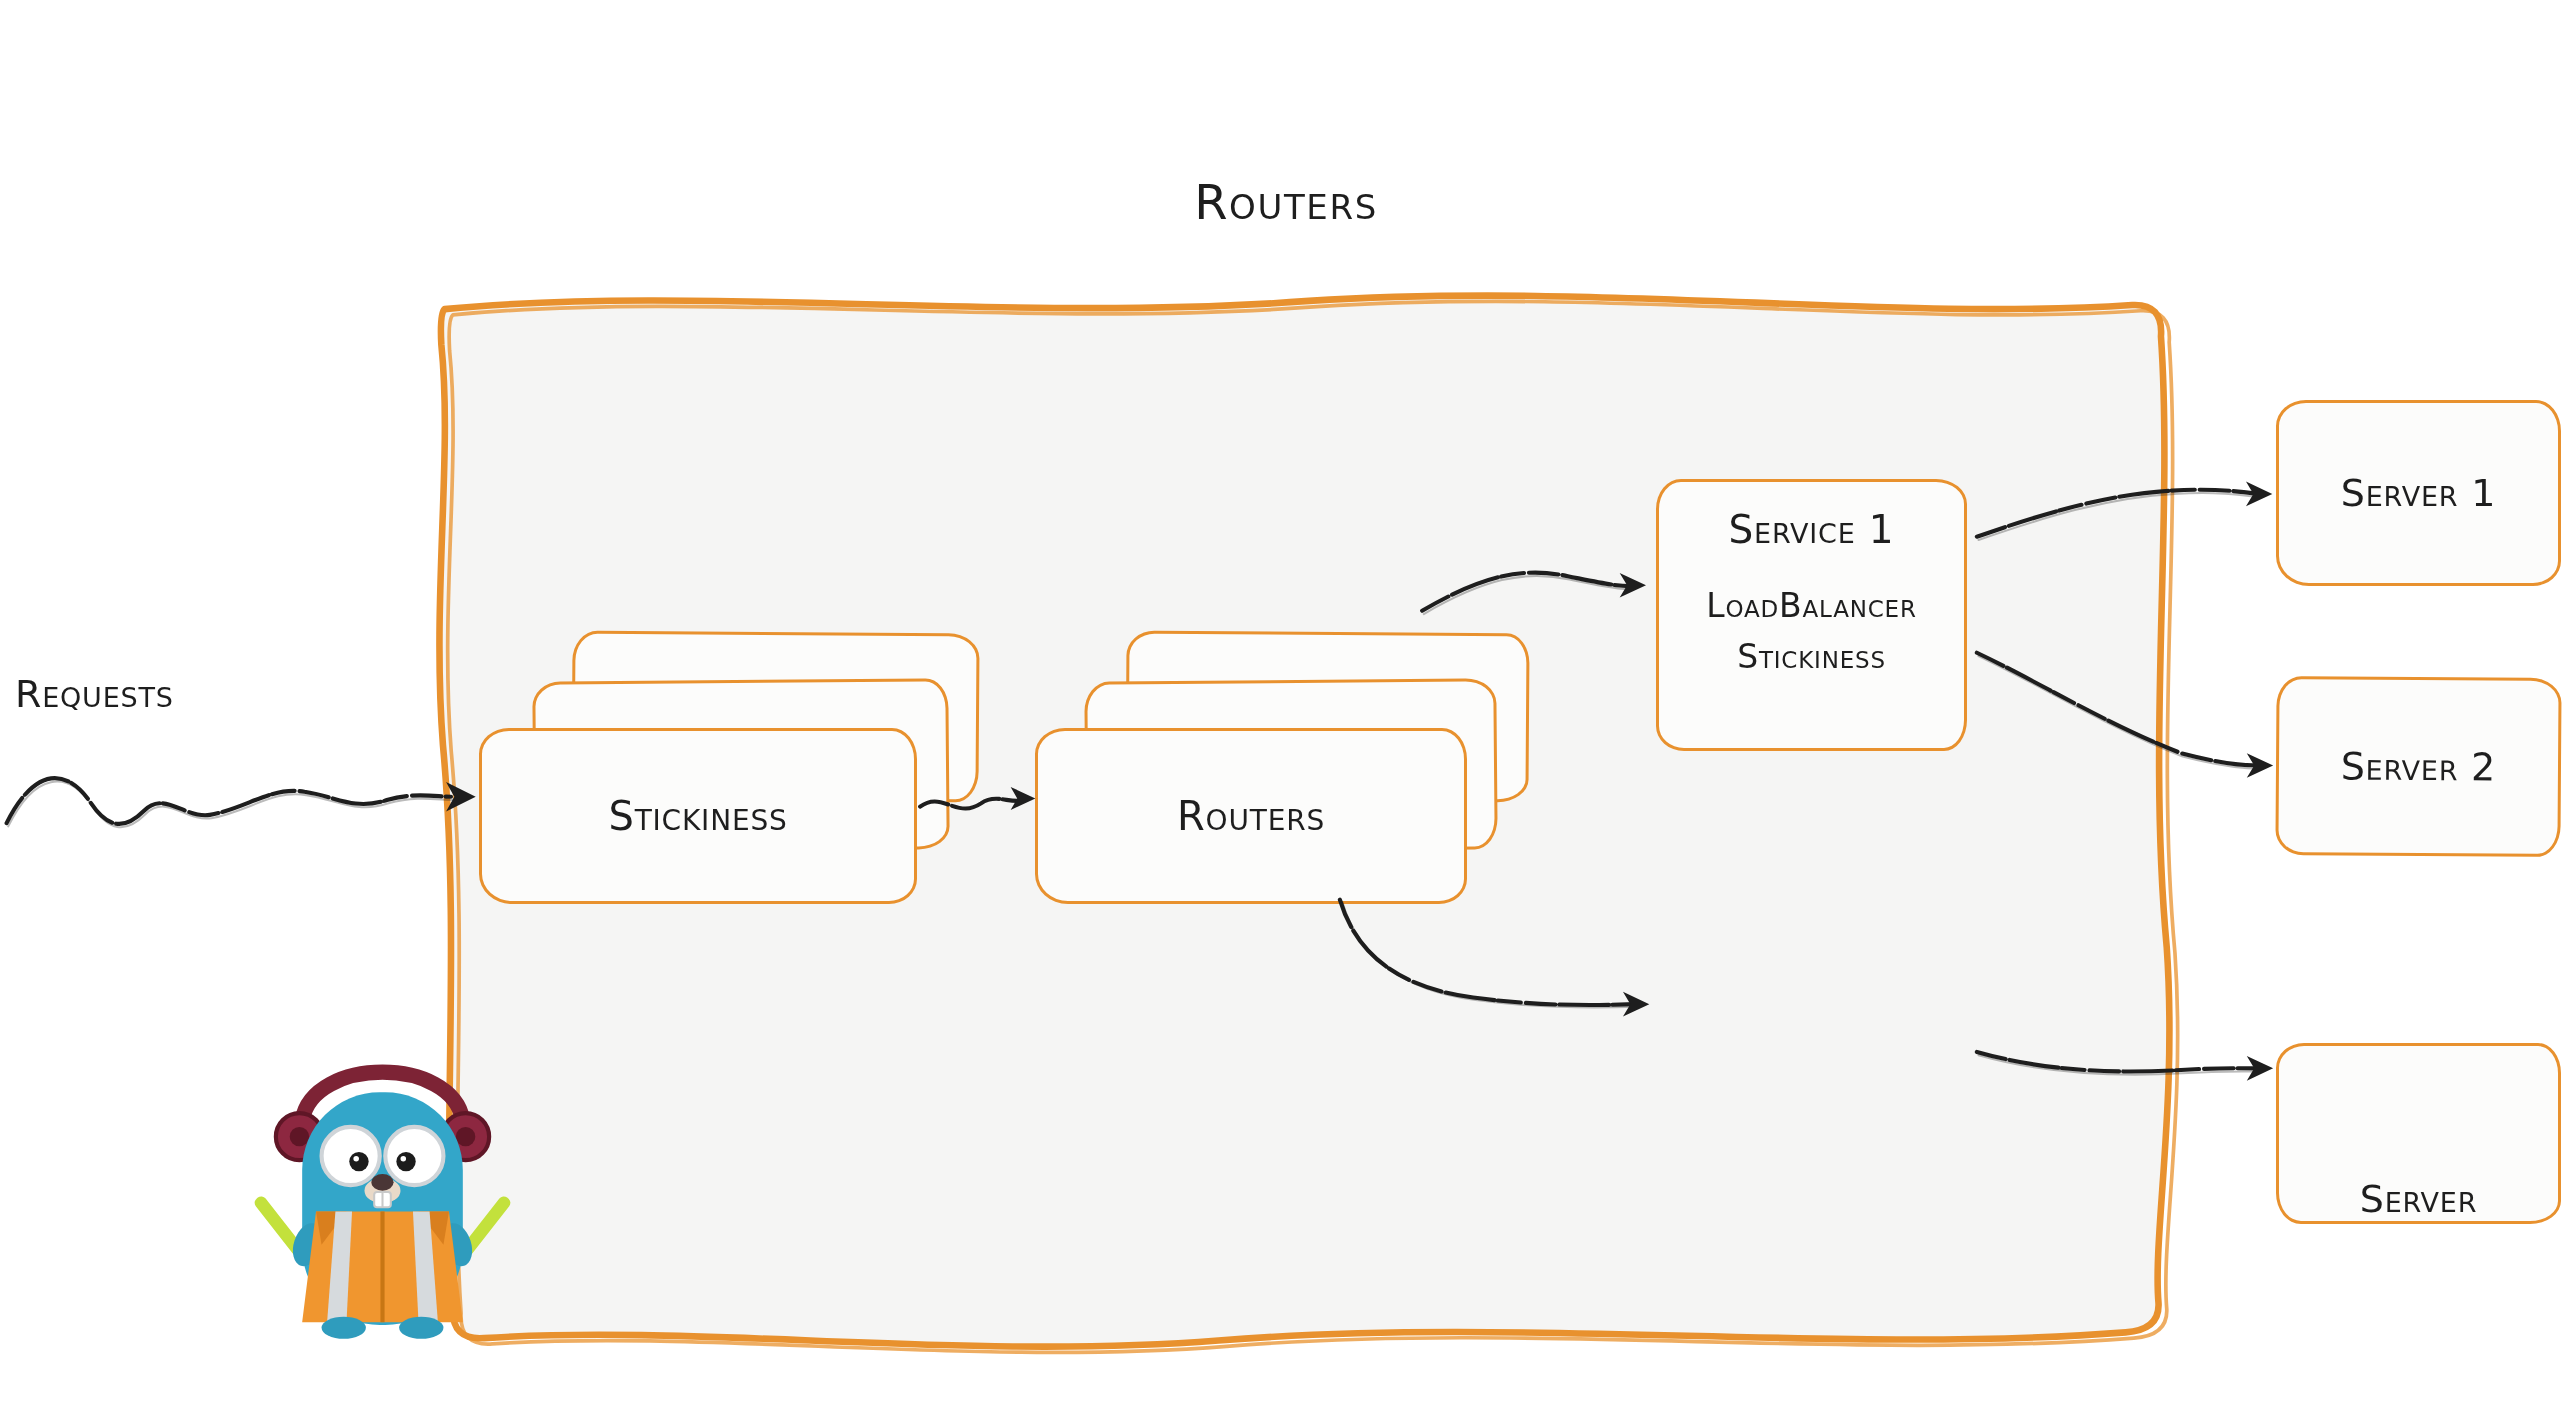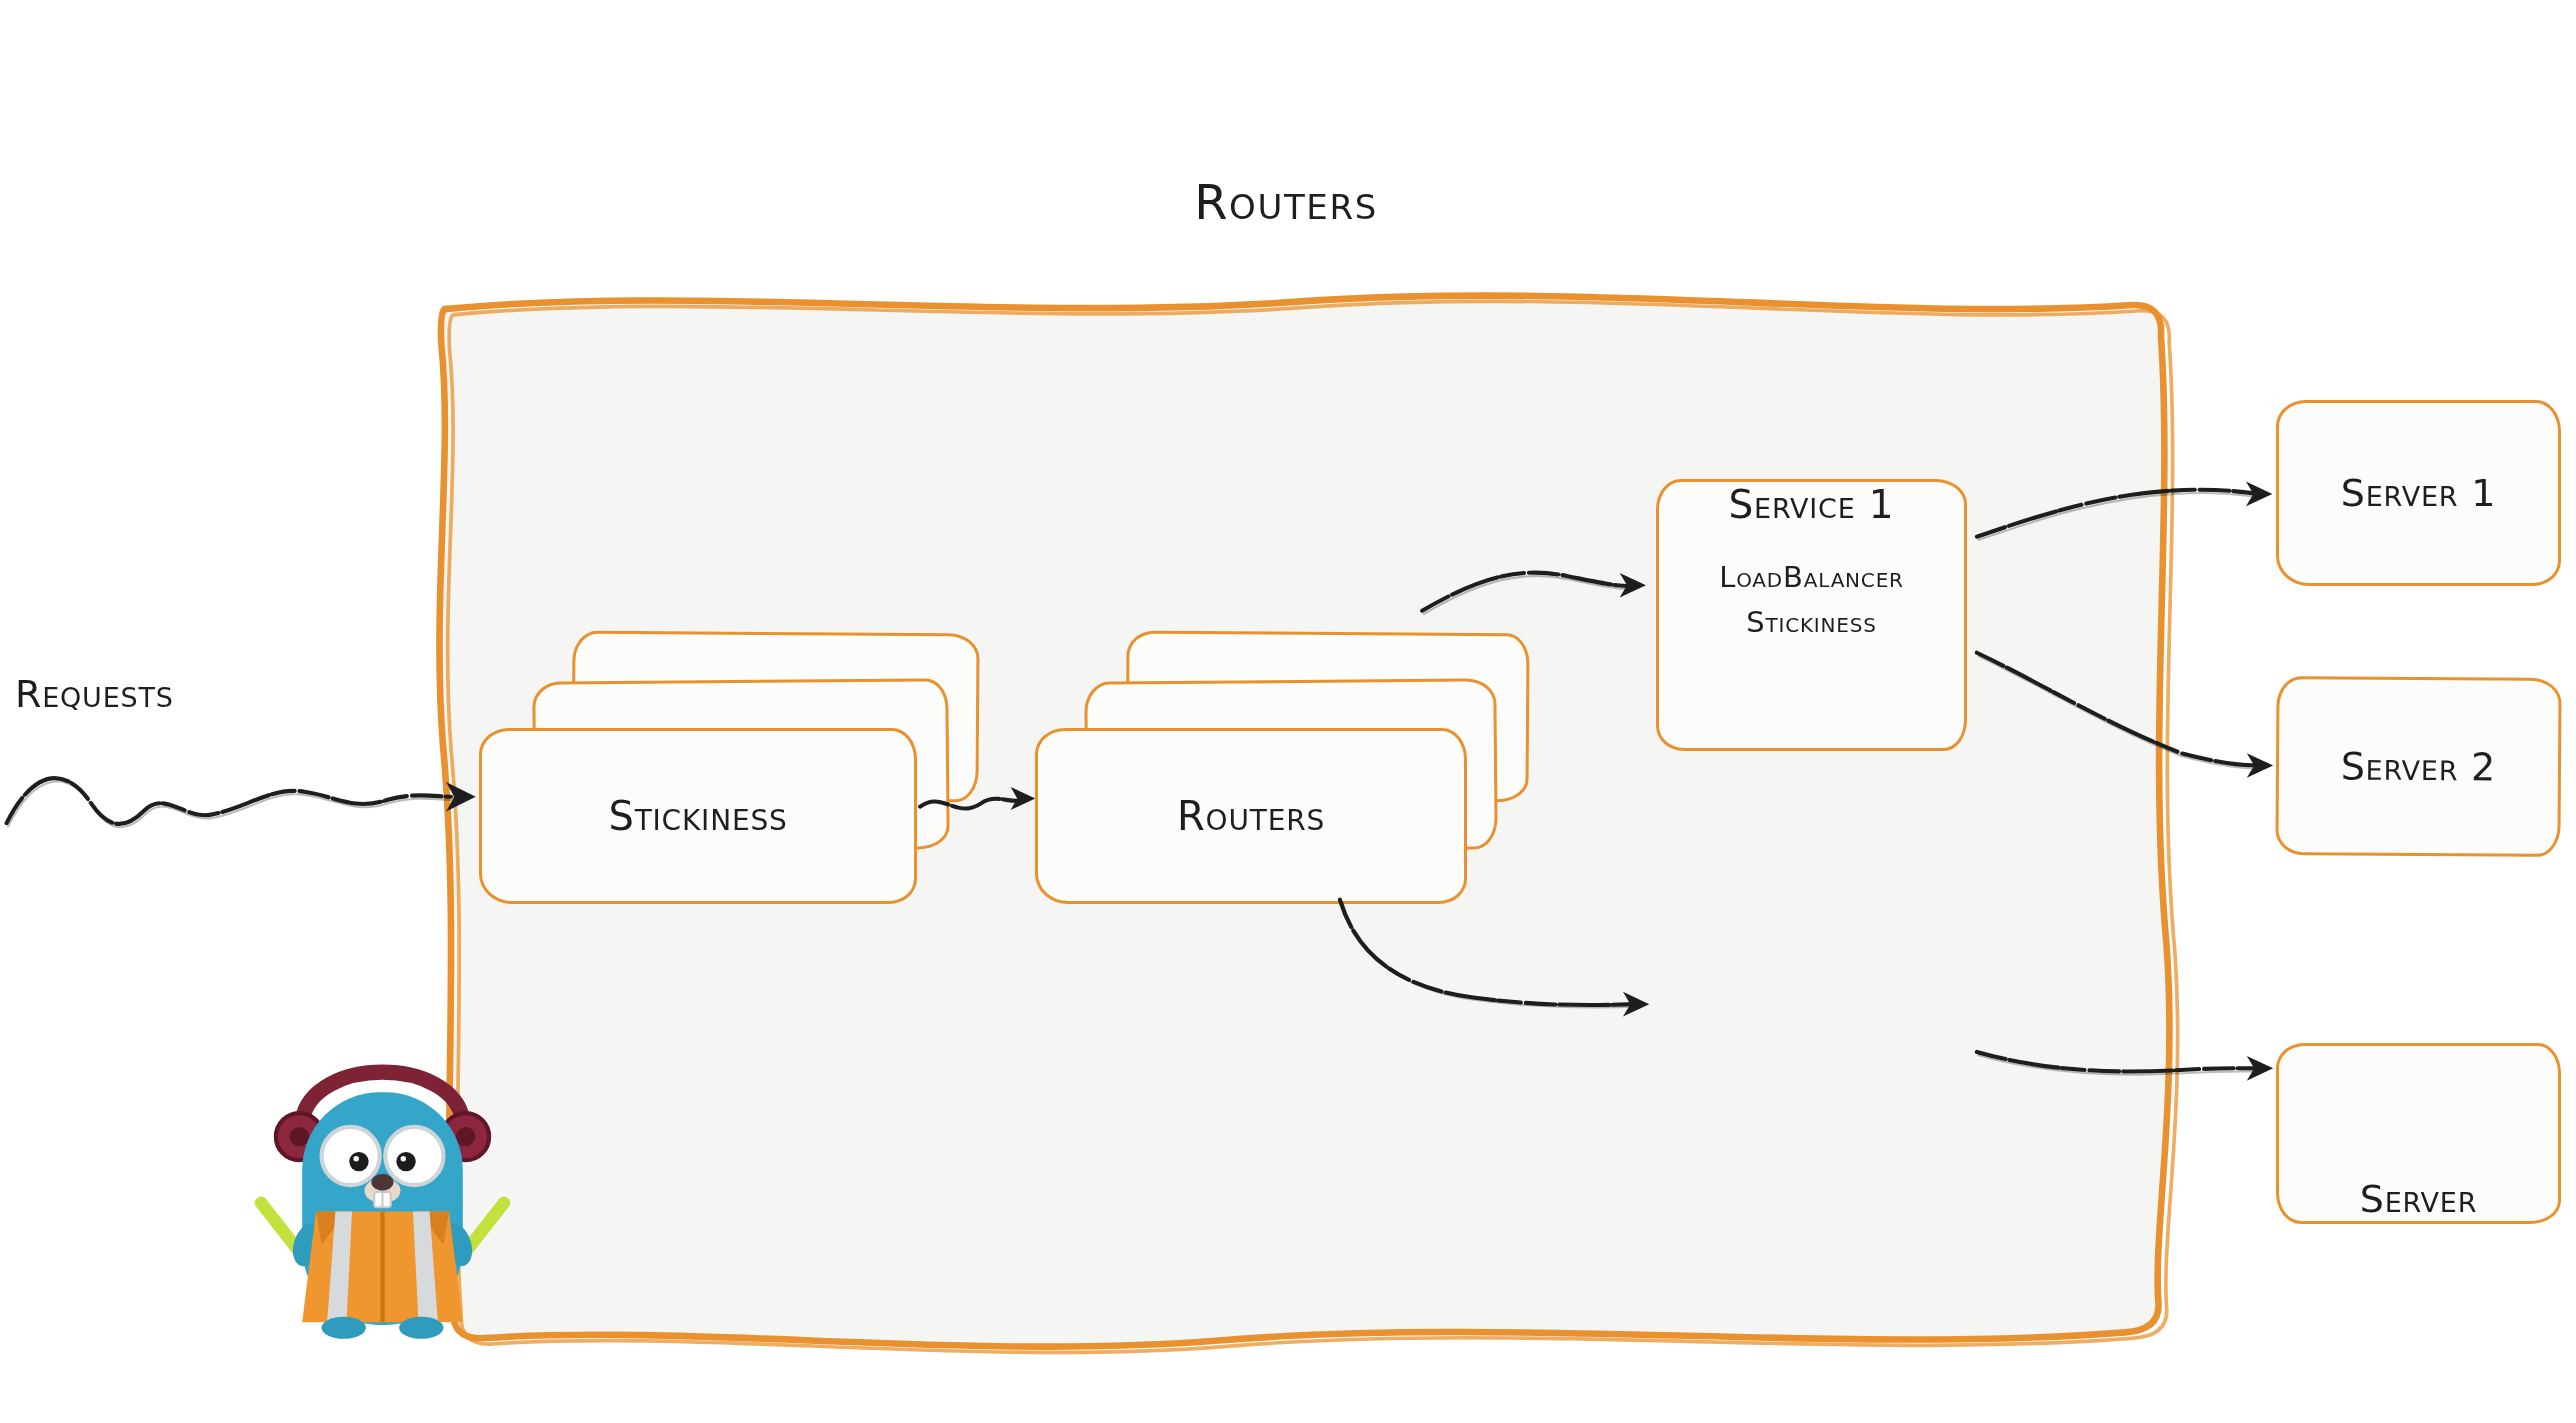--- a/index.html
+++ b/index.html
@@ -44,22 +44,22 @@
   }
   .r-a{border-radius:30px 25px 28px 33px / 26px 31px 25px 30px;}
   .r-b{border-radius:25px 31px 23px 28px / 30px 25px 31px 25px;}
   .r-c{border-radius:28px 23px 31px 25px / 25px 30px 23px 31px;}
   .tilt-a{transform:rotate(-0.5deg);}
   .tilt-b{transform:rotate(0.4deg);}
 
   .stack-label{font-size:40px;letter-spacing:0.8px;}
 
   .service-card{flex-direction:column;justify-content:flex-start;}
-  .service-title{font-size:39px;letter-spacing:0.8px;}
-  .service-line{font-size:29px;letter-spacing:0.8px;line-height:1.55;}
+  .service-title{font-size:39px;letter-spacing:0.8px;margin-top:25px;}
+  .service-line{font-size:33px;letter-spacing:0.8px;line-height:1.55;}
   .service-lines{margin-top:28px;text-align:center;}
   .service-line-bottom{font-size:33px;letter-spacing:0.8px;margin-top:auto;margin-bottom:43px;}
 
   .server-label{font-size:38px;letter-spacing:0.8px;}
 
   .mascot{position:absolute;left:244px;top:1034px;z-index:6;}
   .wordmark{
     position:absolute;left:235px;top:1318px;width:293px;z-index:6;
     text-align:center;font-size:77px;font-weight:bold;letter-spacing:-1.6px;
     color:var(--logo-dark);

